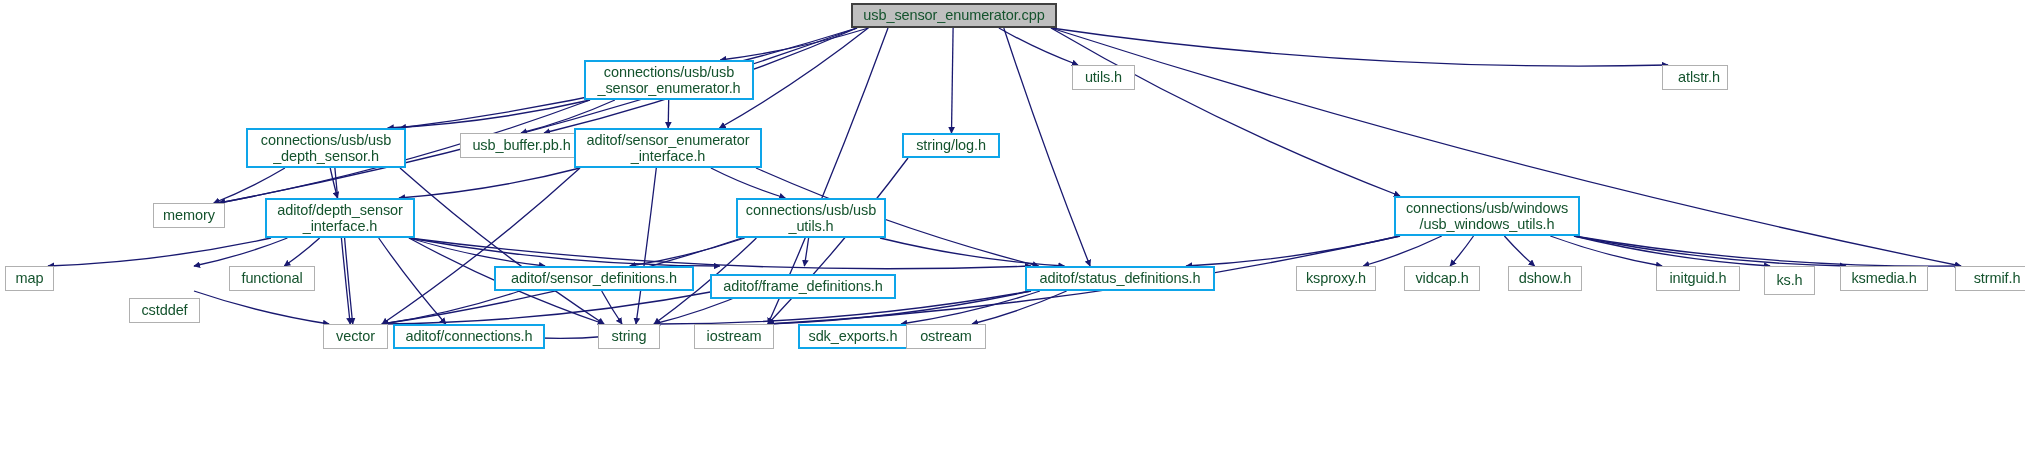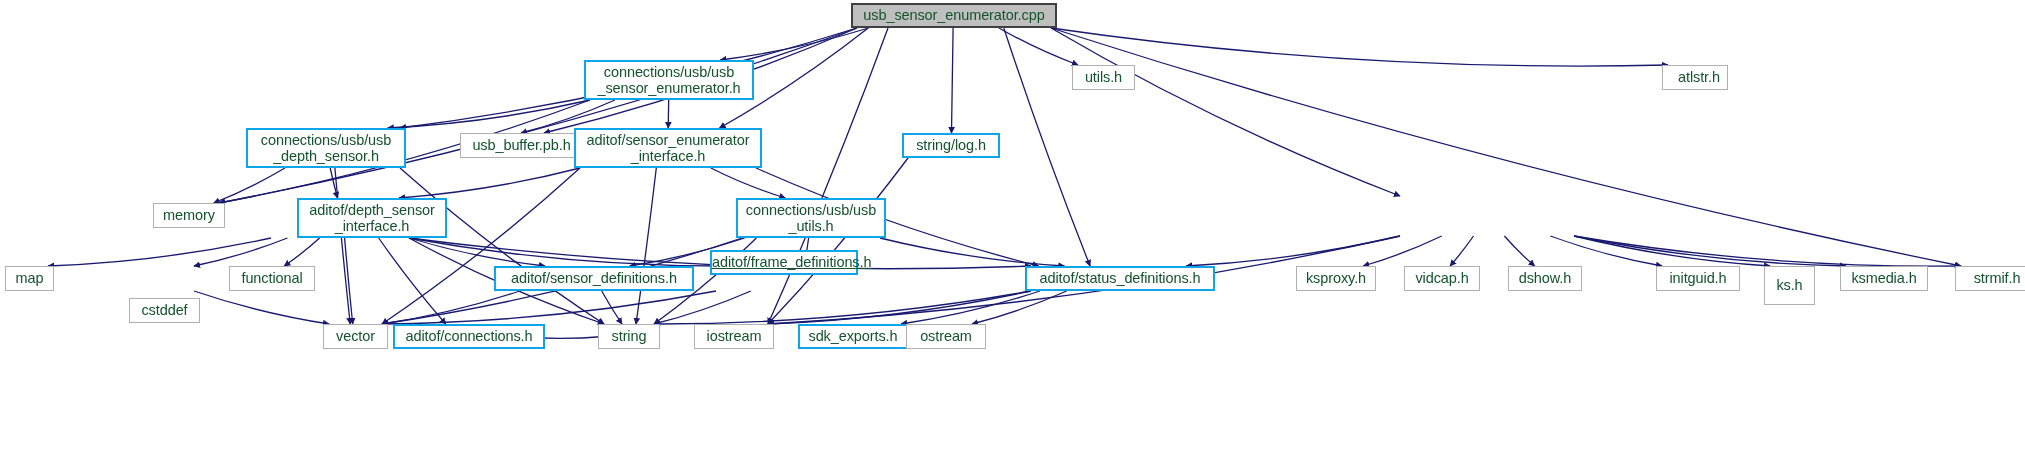--- a/index.html
+++ b/index.html
@@ -133,35 +133,37 @@
 _sensor_enumerator.h</span></div>
       <div class="gnode " style="left: 1072px; top: 65px; width: 63px; height: 25px; font-size: 14.5px;"><span>utils.h</span></div>
       <div class="gnode " style="left: 1662px; top: 65px; width: 66px; height: 25px; font-size: 14.5px; padding-left: 8px;"><span>atlstr.h</span></div>
       <div class="gnode thick" style="left: 246px; top: 128px; width: 160px; height: 40px; font-size: 14.5px;"><span>connections/usb/usb
 _depth_sensor.h</span></div>
       <div class="gnode " style="left: 427px; top: 133px; width: 123px; height: 25px; font-size: 14.5px; margin-left: 33px;"><span>usb_buffer.pb.h</span></div>
       <div class="gnode thick" style="left: 574px; top: 128px; width: 188px; height: 40px; font-size: 14.5px;"><span>aditof/sensor_enumerator
 _interface.h</span></div>
       <div class="gnode thick" style="left: 902px; top: 133px; width: 98px; height: 25px; font-size: 14.5px;"><span>string/log.h</span></div>
       <div class="gnode " style="left: 153px; top: 203px; width: 72px; height: 25px; font-size: 14.5px;"><span>memory</span></div>
-      <div class="gnode thick" style="left: 265px; top: 198px; width: 150px; height: 40px; font-size: 14.5px; margin-left: 32px;"><span>aditof/depth_sensor
+      <div class="gnode thick" style="left: 265px; top: 198px; width: 150px; height: 40px; font-size: 14.5px;"><span>aditof/depth_sensor
 _interface.h</span></div>
       <div class="gnode thick" style="left: 736px; top: 198px; width: 150px; height: 40px; font-size: 14.5px;"><span>connections/usb/usb
 _utils.h</span></div>
+      <div class="gnode thick" style="left: 1394px; top: 196px; width: 186px; height: 40px; font-size: 14.5px;"><span>connections/usb/windows
+/usb_windows_utils.h</span></div>
       <div class="gnode " style="left: 5px; top: 266px; width: 49px; height: 25px; font-size: 14.5px;"><span>map</span></div>
       <div class="gnode " style="left: 129px; top: 266px; width: 71px; height: 25px; font-size: 14.5px; margin-top: 32px;"><span>cstddef</span></div>
       <div class="gnode " style="left: 229px; top: 266px; width: 86px; height: 25px; font-size: 14.5px;"><span>functional</span></div>
       <div class="gnode thick" style="left: 494px; top: 266px; width: 200px; height: 25px; font-size: 14.5px;"><span>aditof/sensor_definitions.h</span></div>
-      <div class="gnode thick" style="left: 710px; top: 250px; width: 148px; height: 25px; font-size: 14.5px; text-decoration: underline;"><span>aditof/frame_definitions.h</span></div>
+      <div class="gnode thick" style="left: 710px; top: 274px; width: 186px; height: 25px; font-size: 14.5px;"><span>aditof/frame_definitions.h</span></div>
       <div class="gnode thick" style="left: 1025px; top: 266px; width: 190px; height: 25px; font-size: 14.5px;"><span>aditof/status_definitions.h</span></div>
       <div class="gnode " style="left: 1296px; top: 266px; width: 80px; height: 25px; font-size: 14.5px;"><span>ksproxy.h</span></div>
       <div class="gnode " style="left: 1404px; top: 266px; width: 76px; height: 25px; font-size: 14.5px;"><span>vidcap.h</span></div>
       <div class="gnode " style="left: 1508px; top: 266px; width: 74px; height: 25px; font-size: 14.5px;"><span>dshow.h</span></div>
       <div class="gnode " style="left: 1656px; top: 266px; width: 84px; height: 25px; font-size: 14.5px;"><span>initguid.h</span></div>
-      <div class="gnode " style="left: 1764px; top: 266px; width: 51px; height: 39px; font-size: 14.5px;"><span>ks.h</span></div>
+      <div class="gnode " style="left: 1764px; top: 266px; width: 51px; height: 29px; font-size: 14.5px;"><span>ks.h</span></div>
       <div class="gnode " style="left: 1840px; top: 266px; width: 88px; height: 25px; font-size: 14.5px;"><span>ksmedia.h</span></div>
       <div class="gnode " style="left: 1955px; top: 266px; width: 84px; height: 25px; font-size: 14.5px;"><span>strmif.h</span></div>
       <div class="gnode " style="left: 323px; top: 324px; width: 65px; height: 25px; font-size: 14.5px;"><span>vector</span></div>
       <div class="gnode thick" style="left: 393px; top: 324px; width: 152px; height: 25px; font-size: 14.5px;"><span>aditof/connections.h</span></div>
       <div class="gnode " style="left: 598px; top: 324px; width: 62px; height: 25px; font-size: 14.5px;"><span>string</span></div>
       <div class="gnode " style="left: 694px; top: 324px; width: 80px; height: 25px; font-size: 14.5px;"><span>iostream</span></div>
       <div class="gnode thick" style="left: 798px; top: 324px; width: 110px; height: 25px; font-size: 14.5px;"><span>sdk_exports.h</span></div>
       <div class="gnode " style="left: 906px; top: 324px; width: 80px; height: 25px; font-size: 14.5px;"><span>ostream</span></div>
     </div>
 </div>

